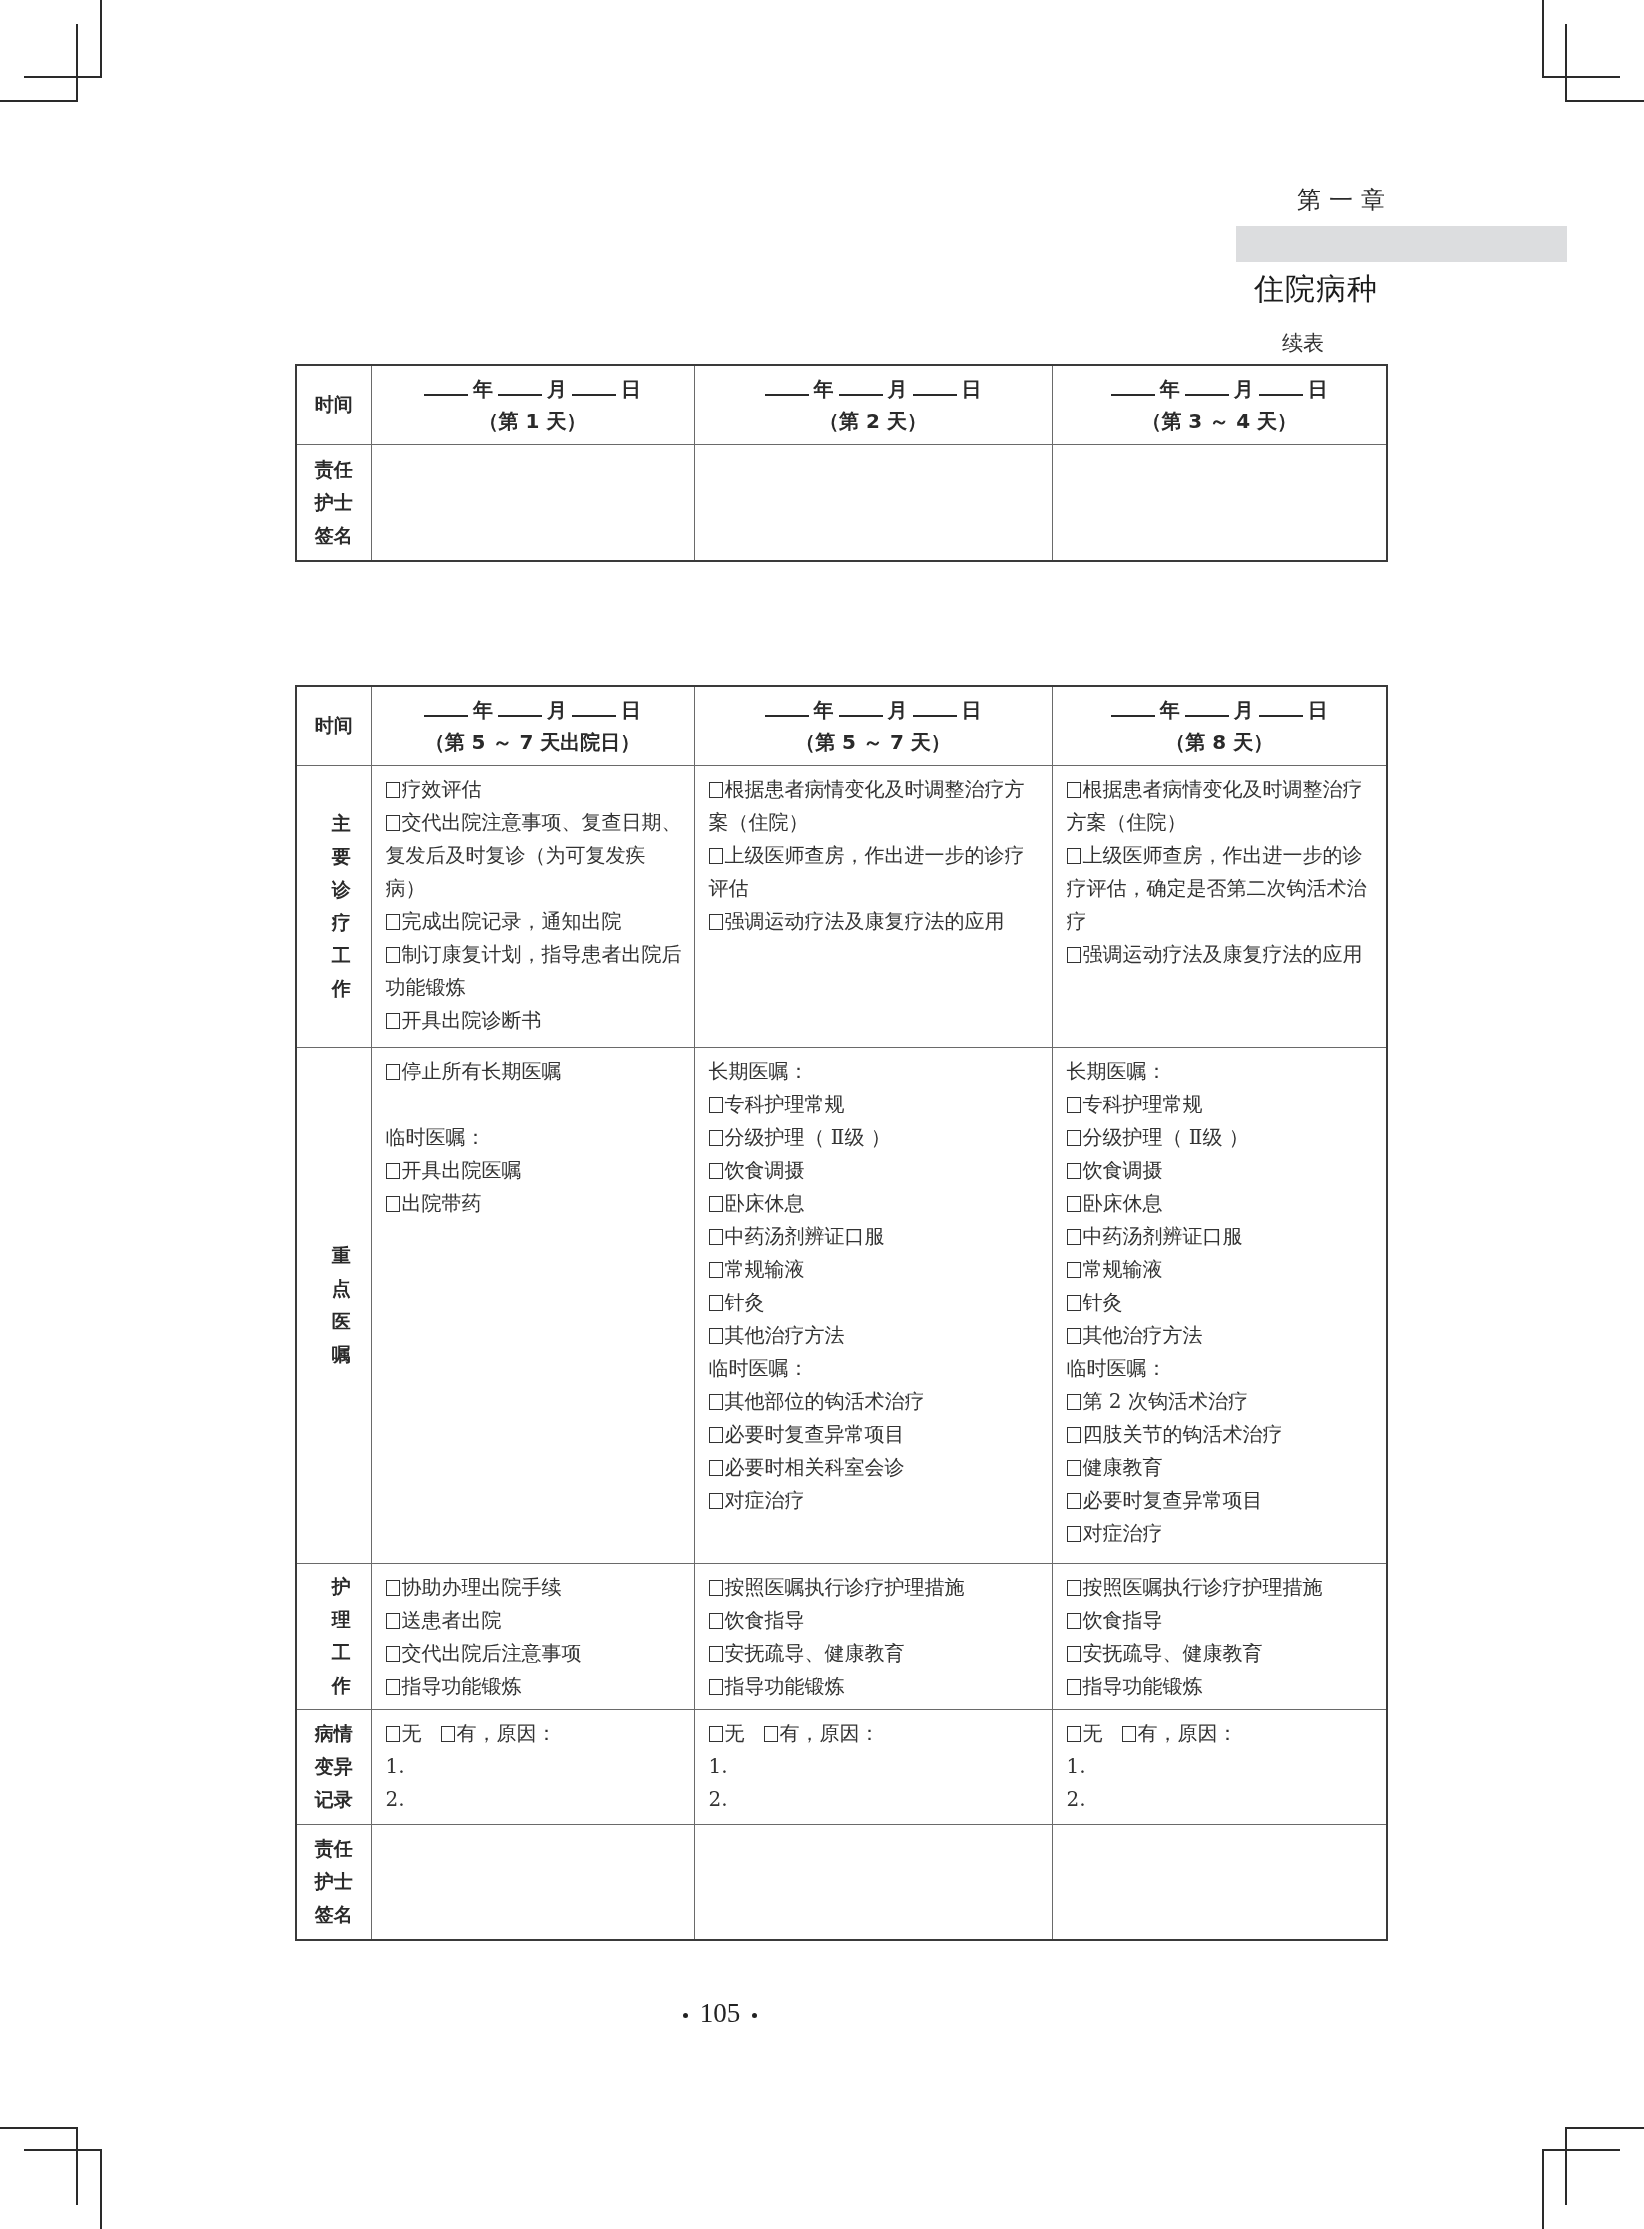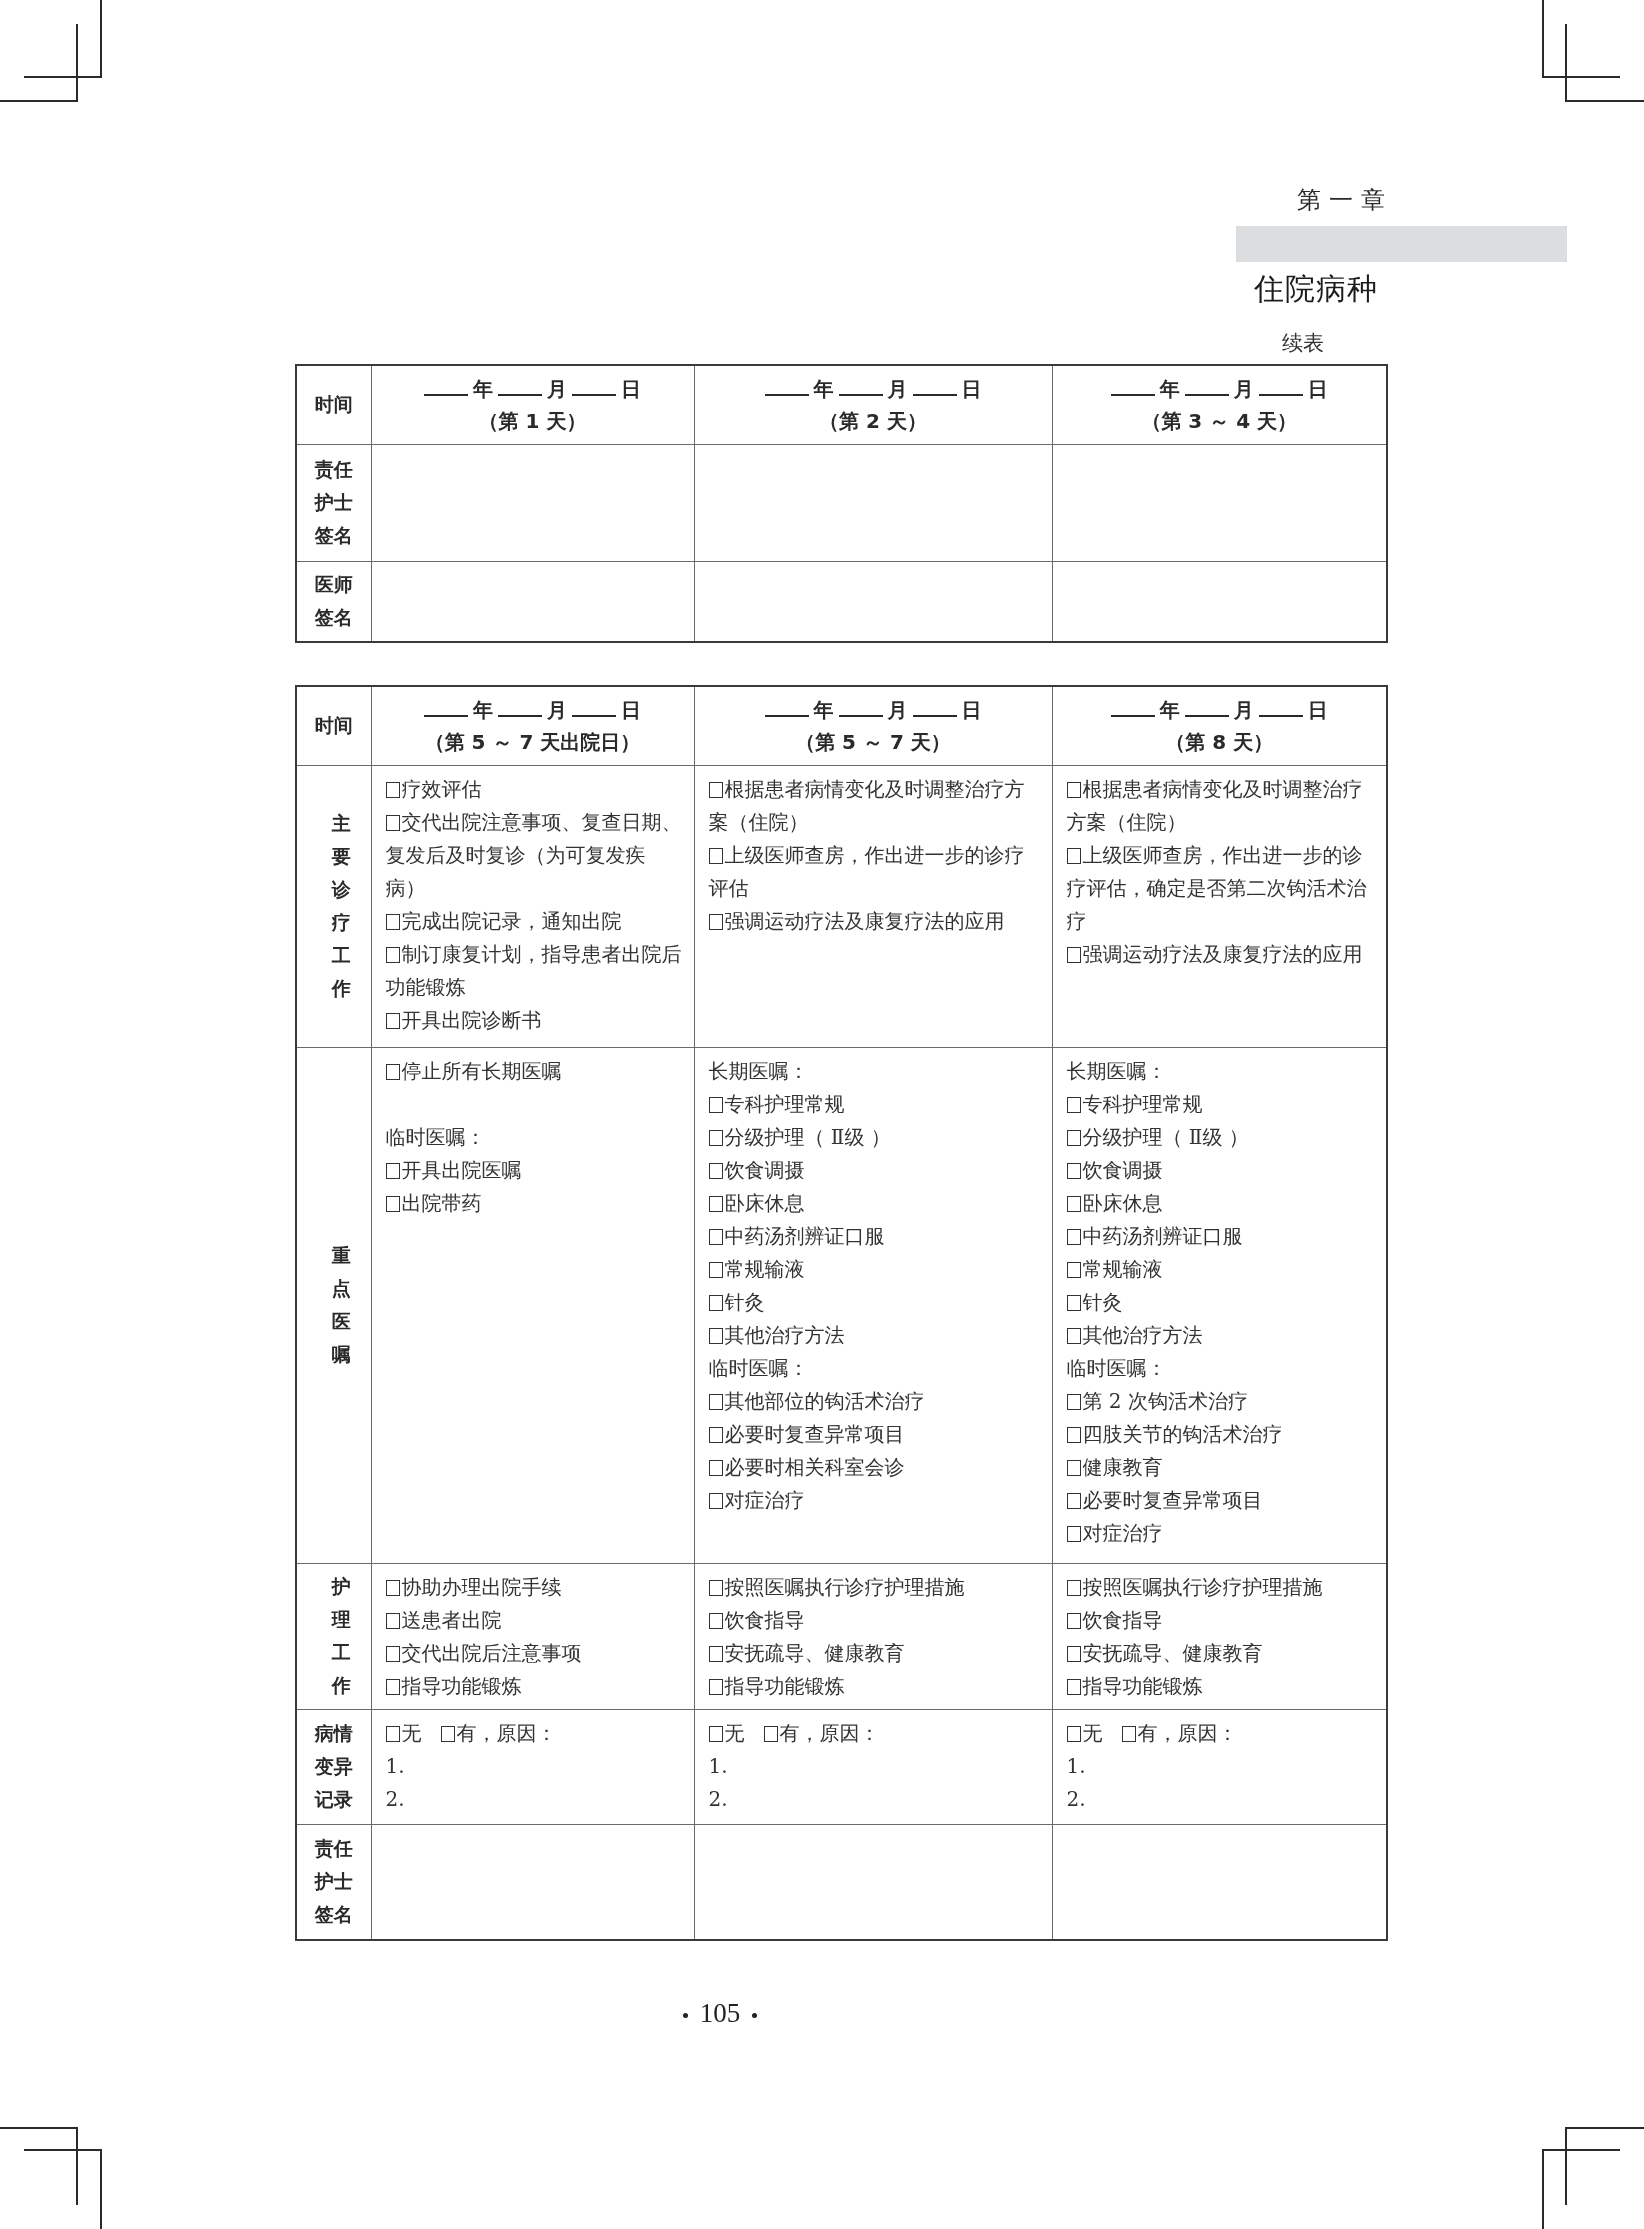--- a/index.html
+++ b/index.html
@@ -125,26 +125,20 @@
       <div><span class="blank first"></span><span>年</span><span class="blank"></span><span>月</span><span class="blank"></span><span>日</span></div>
       <div>（第 2 天）</div>
     </td>
     <td class="datehead">
       <div><span class="blank first"></span><span>年</span><span class="blank"></span><span>月</span><span class="blank"></span><span>日</span></div>
       <div>（第 3 ～ 4 天）</div>
     </td>
   </tr>
   <tr style="height:117px;">
     <td class="rowlabel"><span class="stack2">责任护士签名</span></td>
-    <td></td>
-    <td></td>
-    <td></td>
-  </tr>
-  <tr style="height:81px;">
-    <td class="rowlabel"><span class="stack2">医师签名</span></td>
     <td></td>
     <td></td>
     <td></td>
   </tr>
 </tbody>
   </table>
 
 <table class="pathway" style="top:685px;">
   <colgroup>
       <col class="c0">

